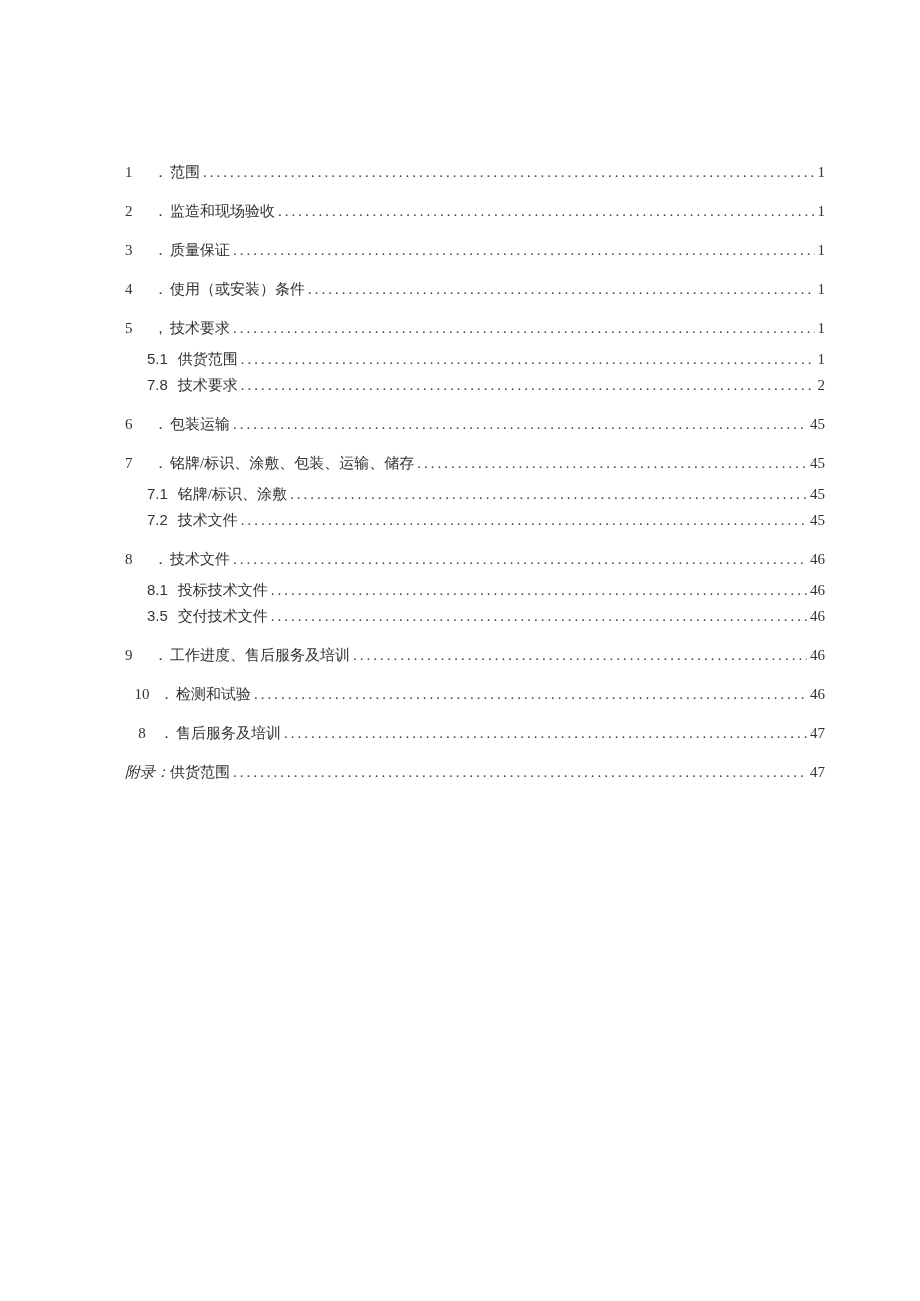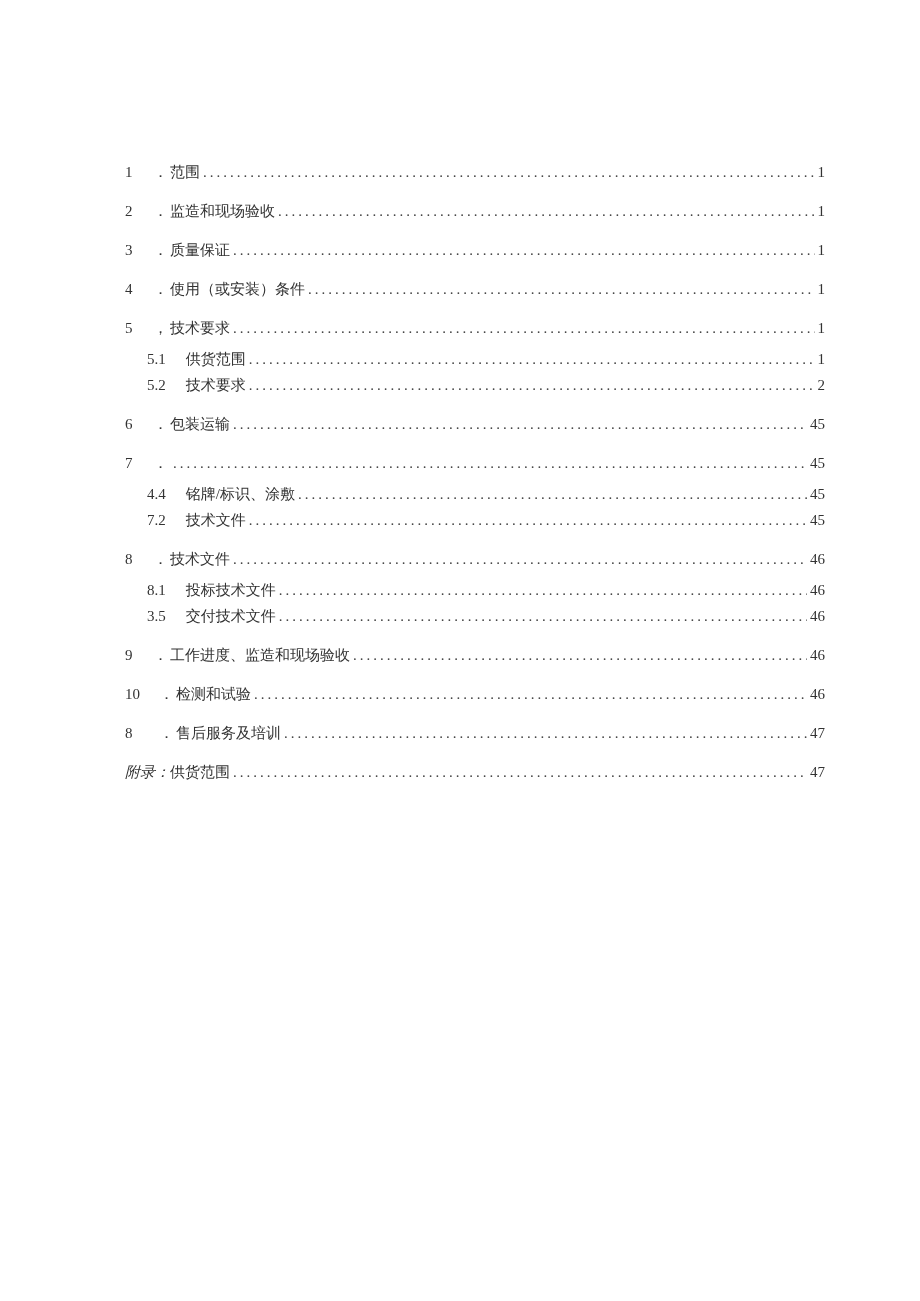--- a/index.html
+++ b/index.html
@@ -26,20 +26,21 @@
       margin-bottom: 2px;
     }
     .toc-num {
       flex-shrink: 0;
       min-width: 28px;
       font-family: "Times New Roman", serif;
       font-size: 15px;
     }
     .toc-num.wide {
       min-width: 34px;
+      text-align: center;
     }
     .toc-sep {
       flex-shrink: 0;
       margin-right: 2px;
     }
     .toc-title {
       flex-shrink: 0;
       text-align: right;
     }
     .toc-dots {
@@ -54,22 +55,22 @@
       flex-shrink: 0;
       font-family: "Times New Roman", serif;
       font-size: 15px;
     }
     .sub-group {
       margin-top: -8px;
       margin-bottom: 15px;
     }
     .sub-num {
       flex-shrink: 0;
-      margin-right: 20px;
-      font-family: Liberation Serif, serif;
+      margin-right: 10px;
+      font-family: Liberation Sans, sans-serif;
     }
     .appendix-label {
       flex-shrink: 0;
       font-style: italic;
     }
   </style>
 </head>
 <body>
 
 <div>
@@ -115,45 +116,46 @@
   </div>
 
   <div class="sub-group">
     <div class="toc-entry sub">
       <span class="sub-num">5.1</span>
       <span class="toc-title">供货范围</span>
       <span class="toc-dots">........................................................................................................................</span>
       <span class="toc-page">1</span>
     </div>
     <div class="toc-entry sub">
-      <span class="sub-num">5.2</span>
+      <span class="sub-num">7.8</span>
       <span class="toc-title">技术要求</span>
       <span class="toc-dots">........................................................................................................................</span>
       <span class="toc-page">2</span>
     </div>
   </div>
 
   <div class="toc-entry">
     <span class="toc-num">6</span>
     <span class="toc-sep">．</span>
     <span class="toc-title">包装运输</span>
     <span class="toc-dots">........................................................................................................................</span>
     <span class="toc-page">45</span>
   </div>
 
   <div class="toc-entry">
     <span class="toc-num">7</span>
     <span class="toc-sep">．</span>
+    <span class="toc-title">铭牌/标识、涂敷、包装、运输、储存</span>
     <span class="toc-dots">........................................................................................................................</span>
     <span class="toc-page">45</span>
   </div>
 
   <div class="sub-group">
     <div class="toc-entry sub">
-      <span class="sub-num">4.4</span>
+      <span class="sub-num">7.1</span>
       <span class="toc-title">铭牌/标识、涂敷</span>
       <span class="toc-dots">........................................................................................................................</span>
       <span class="toc-page">45</span>
     </div>
     <div class="toc-entry sub">
       <span class="sub-num">7.2</span>
       <span class="toc-title">技术文件</span>
       <span class="toc-dots">........................................................................................................................</span>
       <span class="toc-page">45</span>
     </div>
@@ -178,21 +180,21 @@
       <span class="sub-num">3.5</span>
       <span class="toc-title">交付技术文件</span>
       <span class="toc-dots">........................................................................................................................</span>
       <span class="toc-page">46</span>
     </div>
   </div>
 
   <div class="toc-entry">
     <span class="toc-num">9</span>
     <span class="toc-sep">．</span>
-    <span class="toc-title">工作进度、监造和现场验收</span>
+    <span class="toc-title">工作进度、售后服务及培训</span>
     <span class="toc-dots">........................................................................................................................</span>
     <span class="toc-page">46</span>
   </div>
 
   <div class="toc-entry">
     <span class="toc-num wide">10</span>
     <span class="toc-sep">．</span>
     <span class="toc-title">检测和试验</span>
     <span class="toc-dots">........................................................................................................................</span>
     <span class="toc-page">46</span>

